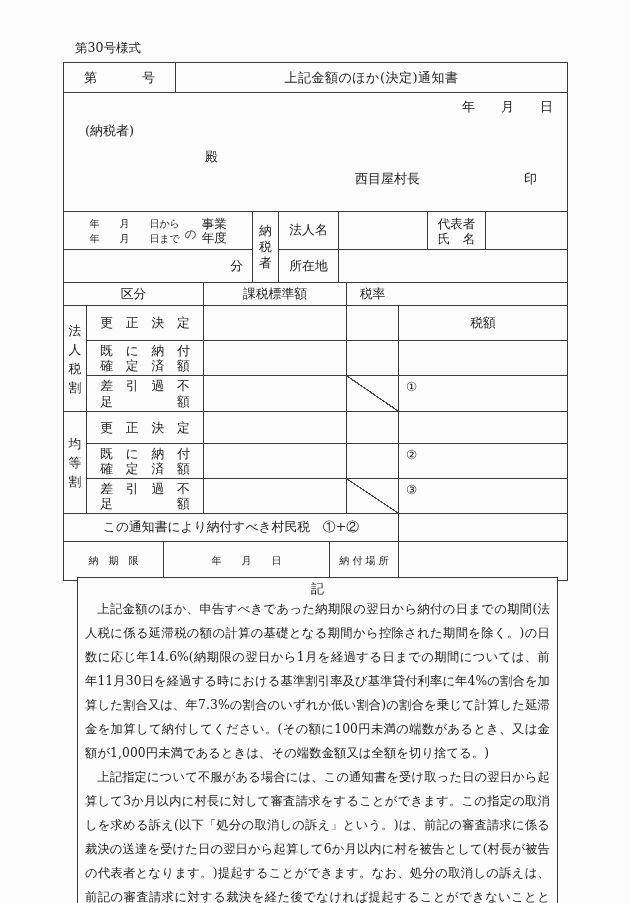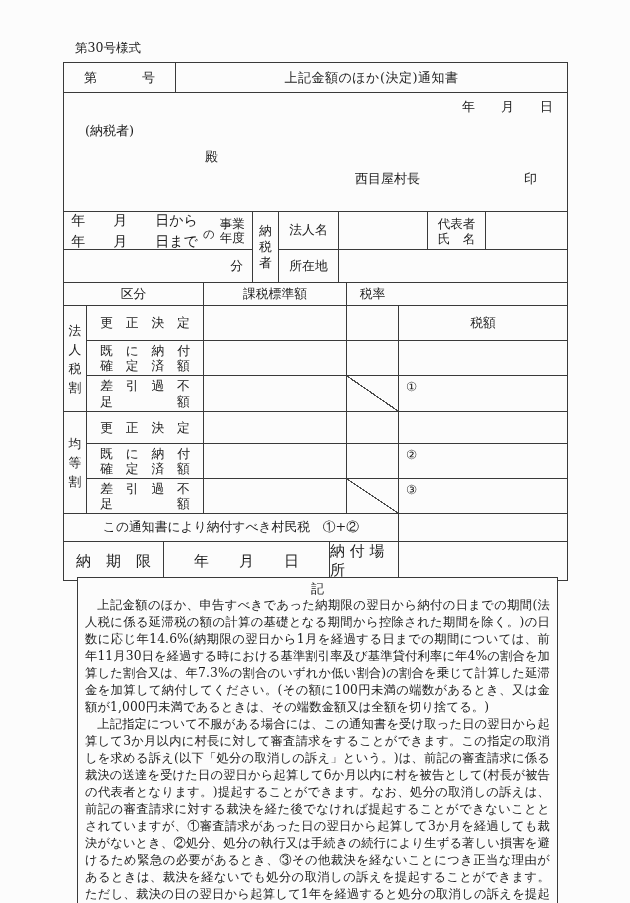--- a/index.html
+++ b/index.html
@@ -28,21 +28,21 @@
   .b-mayor .mayor-name { margin-left:291px; }
   .b-mayor .seal { margin-left:auto; }
   .b-notice { margin:7px 0 0 31px; font-size:12.8px; }
 
   
   .section-c { display:grid; grid-template-columns:188px 26px 60px 89px 58px 1fr; grid-template-rows:37px 33px; border-top:1px solid #3a3a3a; font-size:12.8px; }
   .section-c > div { display:flex; align-items:center; }
   .bl { border-left:1px solid #3a3a3a; }
   .bt { border-top:1px solid #3a3a3a; }
   .c-years { grid-column:1; grid-row:1; justify-content:center; gap:5px; }
-  .c-years .dates { font-size:14px; line-height:21px; }
+  .c-years .dates { font-size:10px; line-height:15px; }
   .c-years .no { font-size:11.5px; margin-top:8px; }
   .c-years .by { font-size:12.5px; line-height:14px; }
   .c-bun { grid-column:1; grid-row:2; justify-content:flex-end; padding-right:9px; }
   .c-nozeisha { grid-column:2; grid-row:1/3; justify-content:center; text-align:center; line-height:16px; }
   .c-hojin { grid-column:3; grid-row:1; justify-content:center; }
   .c-hojin-val { grid-column:4; grid-row:1; }
   .c-daihyo { grid-column:5; grid-row:1; justify-content:center; text-align:left; line-height:15px; font-size:12.5px; }
   .c-daihyo-val { grid-column:6; grid-row:1; }
   .c-shozaichi { grid-column:3; grid-row:2; justify-content:center; }
   .c-shozaichi-val { grid-column:4/7; grid-row:2; }
@@ -66,27 +66,27 @@
       #4a4a4a calc(50% + 0.6px), transparent calc(50% + 0.6px));
   }
   .pre { white-space:pre-line; }
 
   
   .section-sum { display:grid; grid-template-columns:334px 1fr; height:28px; border-top:1px solid #3a3a3a; font-size:12.8px; }
   .section-sum > div { display:flex; align-items:center; }
   .sum-label { justify-content:center; }
 
   
-  .section-due { display:grid; grid-template-columns:99px 166px 69px 1fr; height:39px; border-top:1px solid #3a3a3a; font-size:15px; }
+  .section-due { display:grid; grid-template-columns:99px 166px 69px 1fr; height:39px; border-top:1px solid #3a3a3a; font-size:10px; }
   .section-due > div { display:flex; align-items:center; justify-content:center; }
 
   
   .notes-box { position:absolute; left:77px; top:577px; width:481px; border:1px solid #3a3a3a; background:#fcfcfc; padding:2px 7px 7px 7px; }
   .ki-heading { text-align:center; font-size:13px; line-height:17px; }
-  .ki-para { font-size:12.3px; line-height:17px; text-align:justify; text-indent:1em; letter-spacing:0.1px; }
+  .ki-para { font-size:12.3px; line-height:24px; text-align:justify; text-indent:1em; letter-spacing:0.1px; }
 </style>
 </head>
 <body>
 
 <div class="page">
 
   <div class="form-no">第30号様式</div>
 
   <div class="form-box">
 

